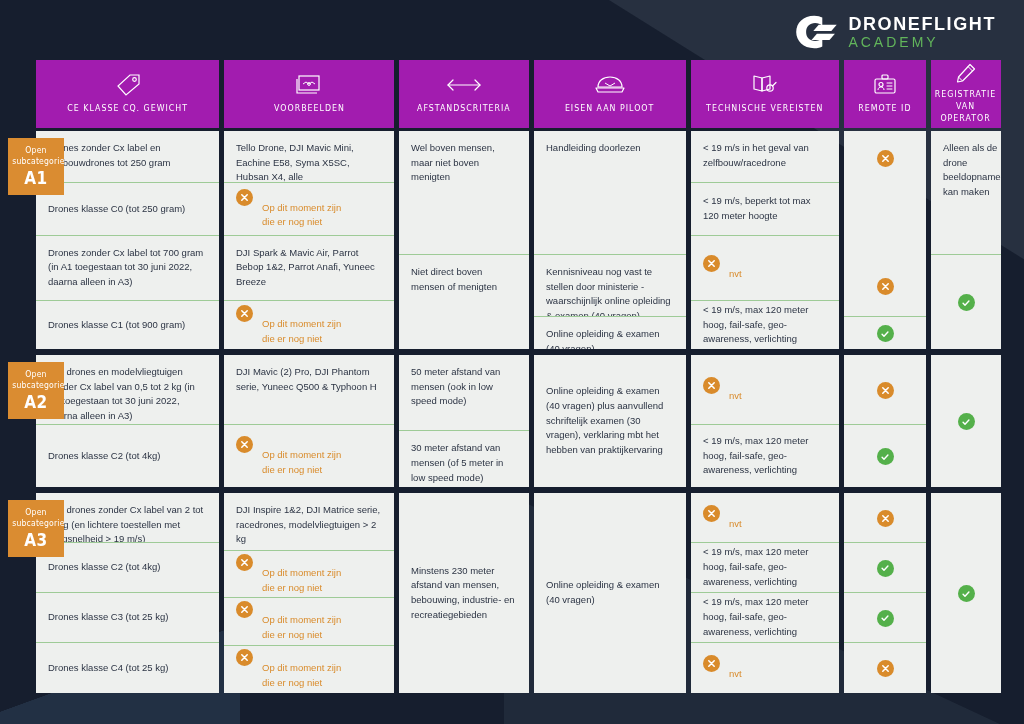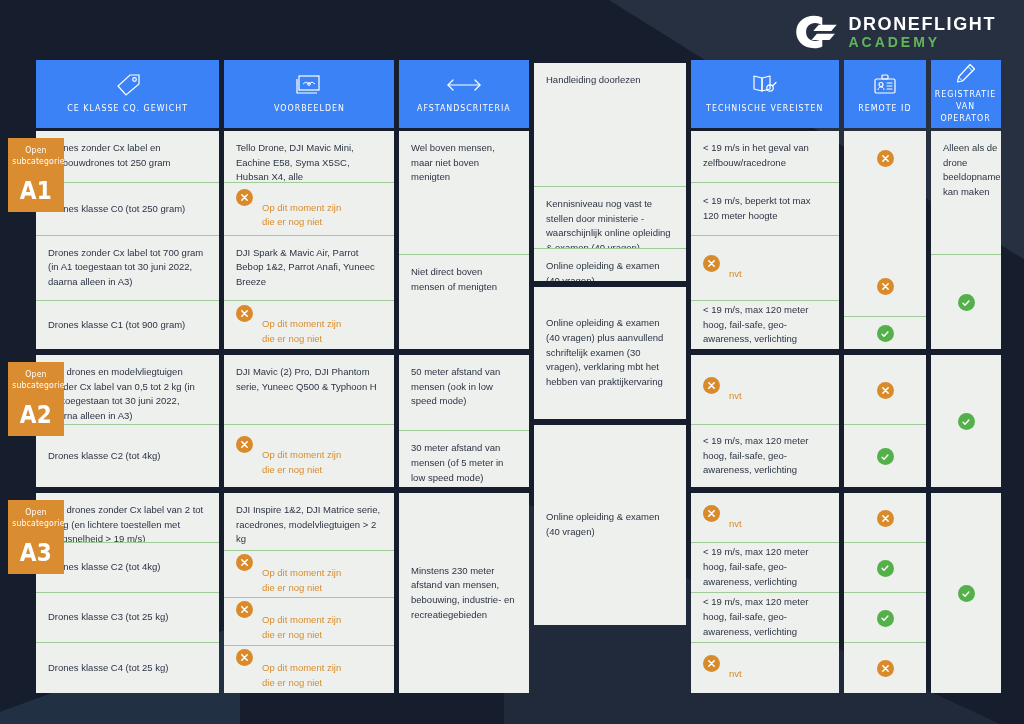--- a/index.html
+++ b/index.html
@@ -35,38 +35,38 @@
     position: absolute; top: 14px; right: 28px;
     display: flex; align-items: center; gap: 10px; z-index: 20;
   }
   .logo-mark { width: 44px; height: 36px; }
   .logo-text { line-height: 1.0; }
   .logo-title {
     color: #ffffff; font-size: 18px; font-weight: bold;
     letter-spacing: 1.6px;
   }
   .logo-sub {
-    color: #62b55b; font-size: 14px; font-weight: bold;
+    color: #62b55b; font-size: 14px; font-weight: normal;
     letter-spacing: 3.0px; margin-top: 2px;
   }
 
   
   .table-wrap {
     position: absolute; left: 36px; top: 60px;
     width: 952px; height: 630px;
     display: grid;
     grid-template-columns: 183px 170px 130px 152px 148px 82px 70px;
     column-gap: 5px;
     z-index: 10;
   }
   .col { display: flex; flex-direction: column; }
 
   
   .col-head {
-    background: #3b82f6;
+    background: #a21caf;
     height: 68px;
     display: flex; flex-direction: column;
     align-items: center; justify-content: center;
     padding: 6px 4px 8px;
     gap: 4px;
     flex: 0 0 auto;
   }
   .col-head .hicon { height: 26px; display: flex; align-items: center; justify-content: center; }
   .col-head .hicon svg { display: block; }
   .col-head-label {
@@ -134,21 +134,21 @@
     position: absolute; left: 8px;
     width: 56px;
     background: #da8c31;
     color: #ffffff;
     text-align: center;
     padding: 7px 3px 8px;
     z-index: 15;
     font-family: "DejaVu Sans Condensed", "Liberation Sans Narrow", "Liberation Sans", sans-serif;
   }
   .tab-small { font-size: 9px; line-height: 1.25; letter-spacing: .2px; transform: scaleX(.95); }
-  .tab-big { font-size: 24px; font-weight: bold; line-height: 1.1; margin-top: 10px; letter-spacing: .5px; }
+  .tab-big { font-size: 17px; font-weight: bold; line-height: 1.1; margin-top: 1px; letter-spacing: .5px; }
   .tab.t1 { top: 138px; }
   .tab.t2 { top: 362px; }
   .tab.t3 { top: 500px; }
 </style>
 </head>
 <body>
 
 <div class="bg-wedge-tr"></div>
 <div class="bg-wedge-br"></div>
 <div class="bg-wedge-bl"></div>
@@ -322,20 +322,30 @@
       <div class="cell" style="height:86px">50 meter afstand van mensen (ook in low speed mode)</div>
       <div class="cell nb" style="height:62px">30 meter afstand van mensen (of 5 meter in low speed mode)</div>
     </div>
 
     <div class="group g3">
       <div class="cell vcenter nb h-full">Minstens 230 meter afstand van mensen, bebouwing, industrie- en recreatiegebieden</div>
     </div>
   </div>
 
   <div class="col">
+    <div class="col-head">
+      <span class="hicon">
+        <svg width="32" height="22" viewBox="0 0 32 22" fill="none" stroke="#ffffff" stroke-width="1.2" stroke-linejoin="round">
+          <path d="M4 13 C4 7 9 3 16 3 C23 3 28 7 28 13 Z"></path>
+          <path d="M2 14 L30 14 L28 18 L4 18 Z"></path>
+          <path d="M11 9 L16 12 L21 9" stroke-width="1"></path>
+        </svg>
+      </span>
+      <div class="col-head-label">EISEN AAN PILOOT</div>
+    </div>
 
     <div class="group g1 first">
       <div class="cell" style="height:124px">Handleiding doorlezen</div>
       <div class="cell" style="height:62px">Kennisniveau nog vast te stellen door ministerie - waarschijnlijk online opleiding &amp; examen (40 vragen)</div>
       <div class="cell nb" style="height:32px">Online opleiding &amp; examen (40 vragen)</div>
     </div>
 
     <div class="group g2">
       <div class="cell vcenter nb h-full">Online opleiding &amp; examen (40 vragen) plus aanvullend schriftelijk examen (30 vragen), verklaring mbt het hebben van praktijkervaring</div>
     </div>

